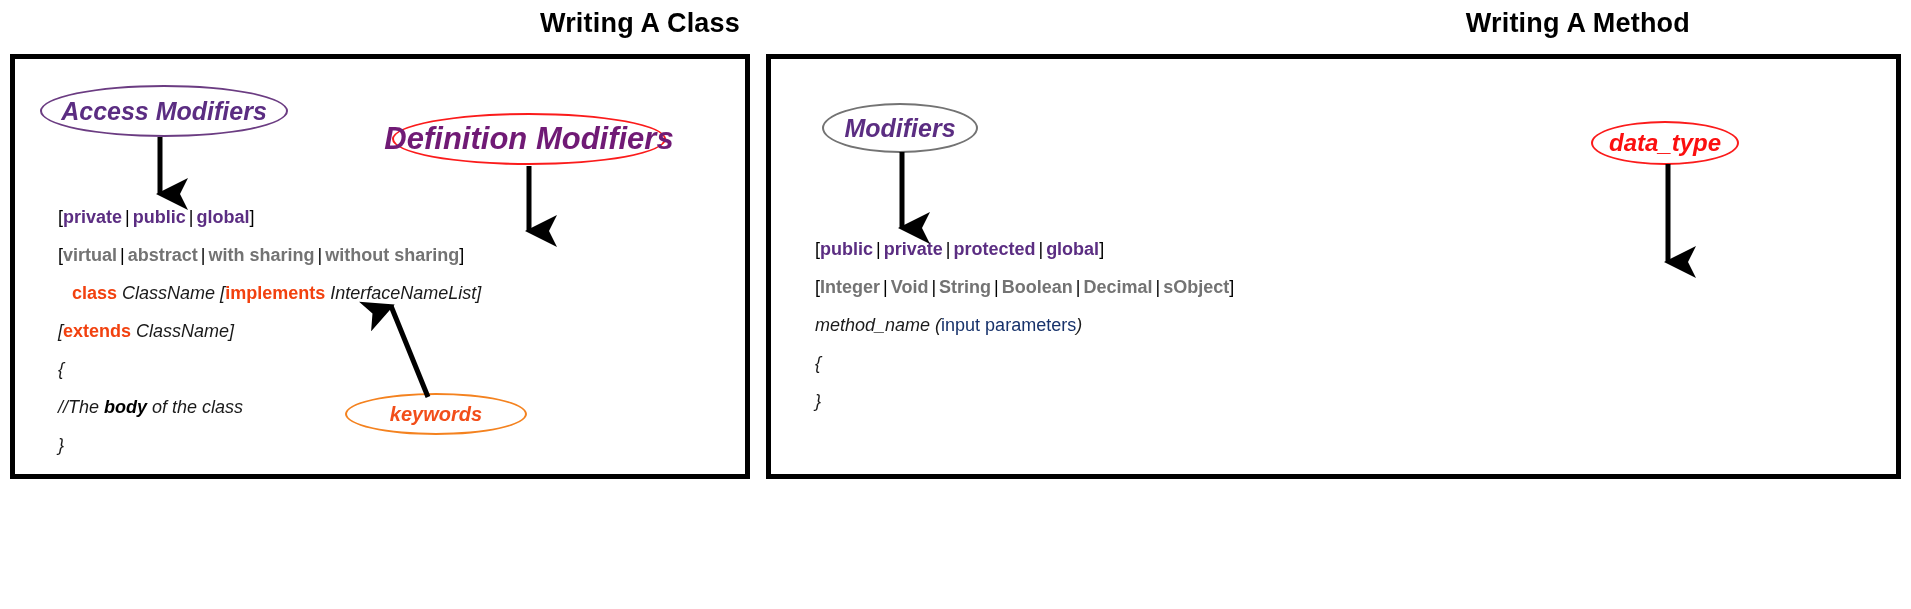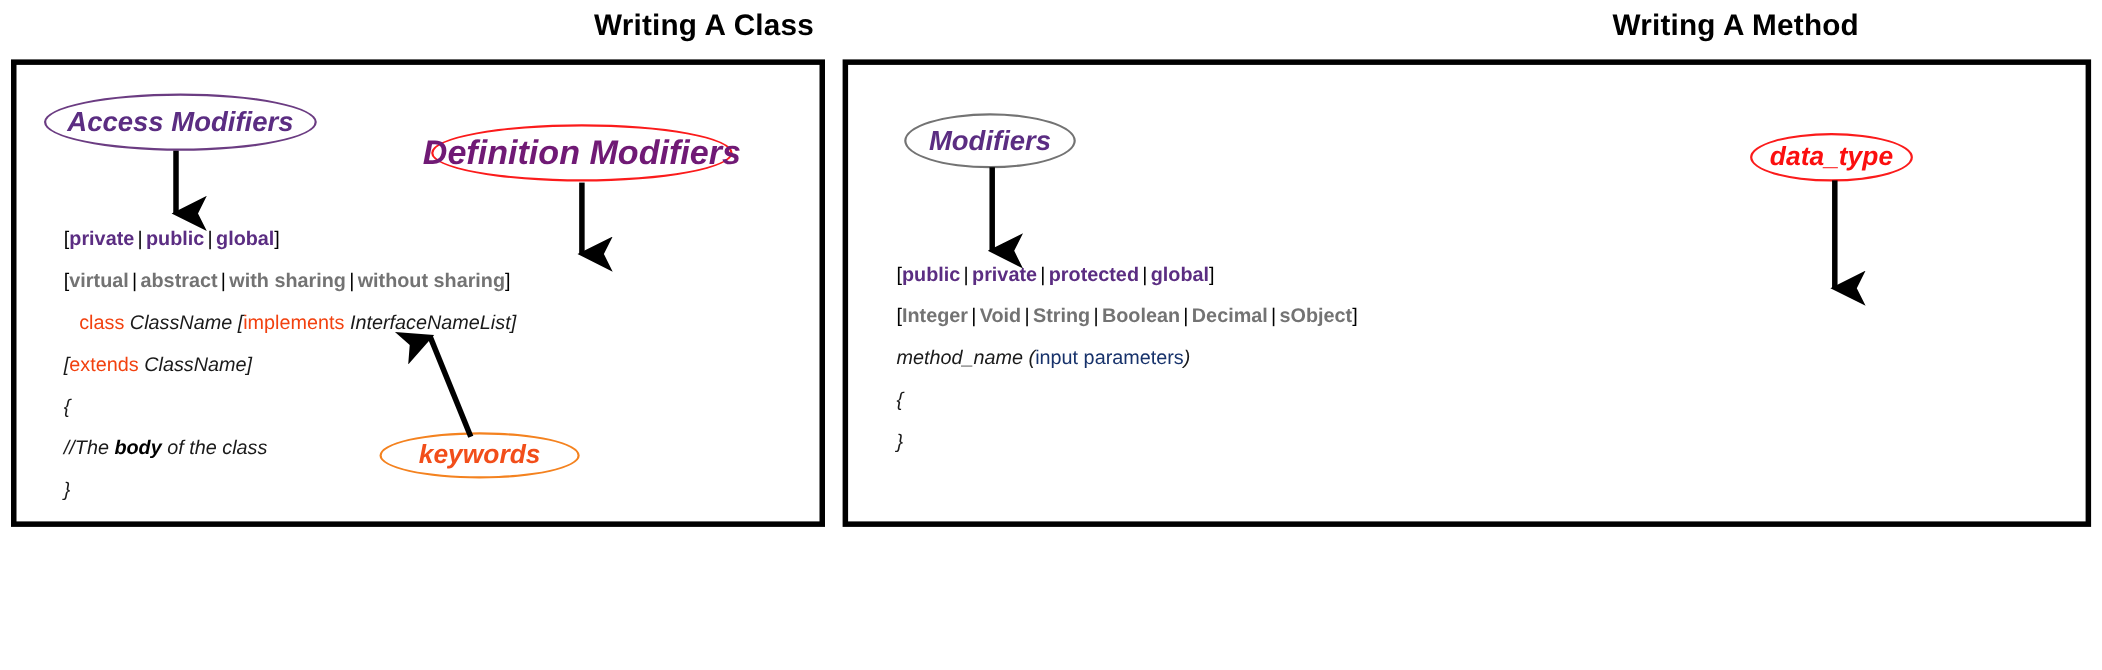--- a/index.html
+++ b/index.html
@@ -15,36 +15,36 @@
     position:absolute;border:5px solid #000;background:#fff;box-sizing:border-box;
   }
   
   .ellipse{
     position:absolute;border-radius:50%;box-sizing:border-box;
     display:flex;align-items:center;justify-content:center;
     font-style:italic;font-weight:bold;white-space:nowrap;
   }
   .ell-access{border:2px solid #6b3c82;color:#5b2d82;font-size:25px;}
   .ell-defmod{border:2px solid #fb1b1b;color:#701a75;font-size:31px;}
-  .ell-keywords{border:2px solid #f4821f;color:#f24e1a;font-size:24px;}
+  .ell-keywords{border:2px solid #f4821f;color:#f24e1a;font-size:20px;}
   .ell-modifiers{border:2px solid #737373;color:#5b2d82;font-size:25px;}
   .ell-datatype{border:2px solid #fb1b1b;color:#fb0f0f;font-size:24px;}
 
   
   svg.arrows{position:absolute;left:0;top:0;width:1911px;height:609px;pointer-events:none;}
 
   
   .code{
     position:absolute;font-size:18px;line-height:38px;color:#1a1a1a;
     font-family:"Liberation Sans","DejaVu Sans",sans-serif;white-space:nowrap;
   }
   .code .ln{display:block;height:38px;}
   .purple{color:#5b2d82;font-weight:bold;}
   .red{color:#737373;font-weight:bold;}
-  .orange{color:#f2410f;font-weight:normal;}
+  .orange{color:#f2410f;font-weight:bold;}
   .navy{color:#17326b;font-weight:normal;}
   .ital{font-style:italic;color:#1a1a1a;font-weight:normal;}
   .italb{font-style:italic;font-weight:bold;color:#000;}
   .brk{color:#000;font-weight:normal;}
   .pipe{color:#000;font-weight:normal;padding:0 3px;}
   .indent1{padding-left:14px;}
   .indent2{padding-left:60px;}
 </style>
 </head>
 <body>

